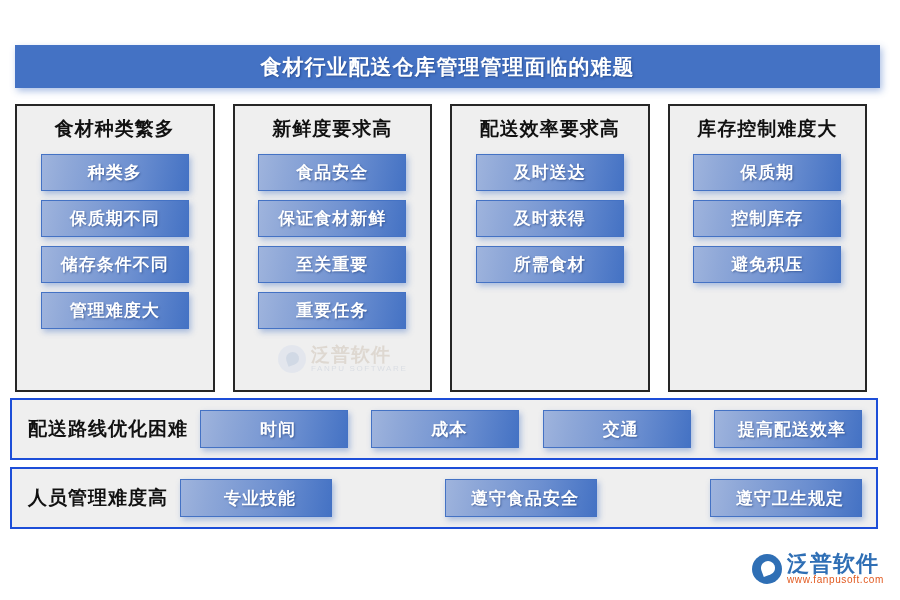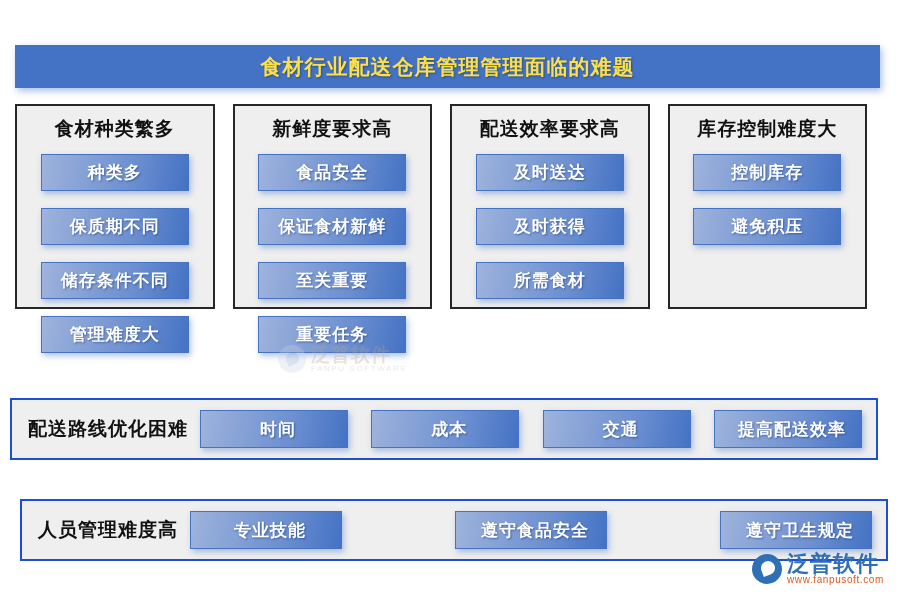--- a/index.html
+++ b/index.html
@@ -29,35 +29,35 @@
     top: 45px;
     width: 865px;
     height: 43px;
     background: #4472c4;
     box-shadow: 2px 3px 7px rgba(68,114,196,0.45);
     display: flex;
     align-items: center;
     justify-content: center;
   }
   .title-bar .title-text {
-    color: #fde047;
+    color: #ffffff;
     font-size: 21px;
     font-weight: bold;
     letter-spacing: 1px;
     text-shadow: 1px 1px 2px rgba(20,50,110,0.55);
     font-family: "Liberation Sans", "DejaVu Sans", sans-serif;
   }
 
   
   .columns {
     position: absolute;
     left: 15px;
     top: 104px;
     width: 852px;
-    height: 205px;
+    height: 288px;
     display: flex;
     gap: 18px;
   }
   .col-card {
     flex: 1 1 0;
     background: #efefef;
     border: 2px solid #262626;
     box-sizing: border-box;
     padding: 10px 13px 12px 13px;
     display: flex;
@@ -71,21 +71,21 @@
     letter-spacing: 1px;
     margin-bottom: 12px;
     text-align: center;
     white-space: nowrap;
   }
   .col-items {
     width: 100%;
     display: flex;
     flex-direction: column;
     align-items: center;
-    gap: 17px;
+    gap: 9px;
   }
 
   
   .pill {
     box-sizing: border-box;
     background: linear-gradient(100deg, #9fb4dd 0%, #8fa8d8 18%, #6c8fd0 62%, #4472c4 100%);
     border: 1px solid #4472c4;
     color: #ffffff;
     font-size: 17px;
     font-weight: bold;
@@ -110,21 +110,21 @@
     width: 868px;
     height: 62px;
     background: #efefef;
     border: 2px solid #1d4ed8;
     box-sizing: border-box;
     display: flex;
     align-items: center;
     padding: 0 14px 0 16px;
   }
   .row-card.row-1 { top: 398px; }
-  .row-card.row-2 { top: 499px; margin-left: 10px; }
+  .row-card.row-2 { top: 467px; }
 
   .row-head {
     color: #111111;
     font-size: 19px;
     font-weight: bold;
     letter-spacing: 1px;
     white-space: nowrap;
     flex: 0 0 auto;
   }
   .row-items {
@@ -258,20 +258,21 @@
       <div class="col-items">
         <div class="pill">及时送达</div>
         <div class="pill">及时获得</div>
         <div class="pill">所需食材</div>
       </div>
     </div>
 
     <div class="col-card">
       <div class="col-head">库存控制难度大</div>
       <div class="col-items">
+        <div class="pill">保质期</div>
         <div class="pill">控制库存</div>
         <div class="pill">避免积压</div>
       </div>
     </div>
 
   </div>
 
   <div class="row-card row-1">
     <div class="row-head">配送路线优化困难</div>
     <div class="row-items">

